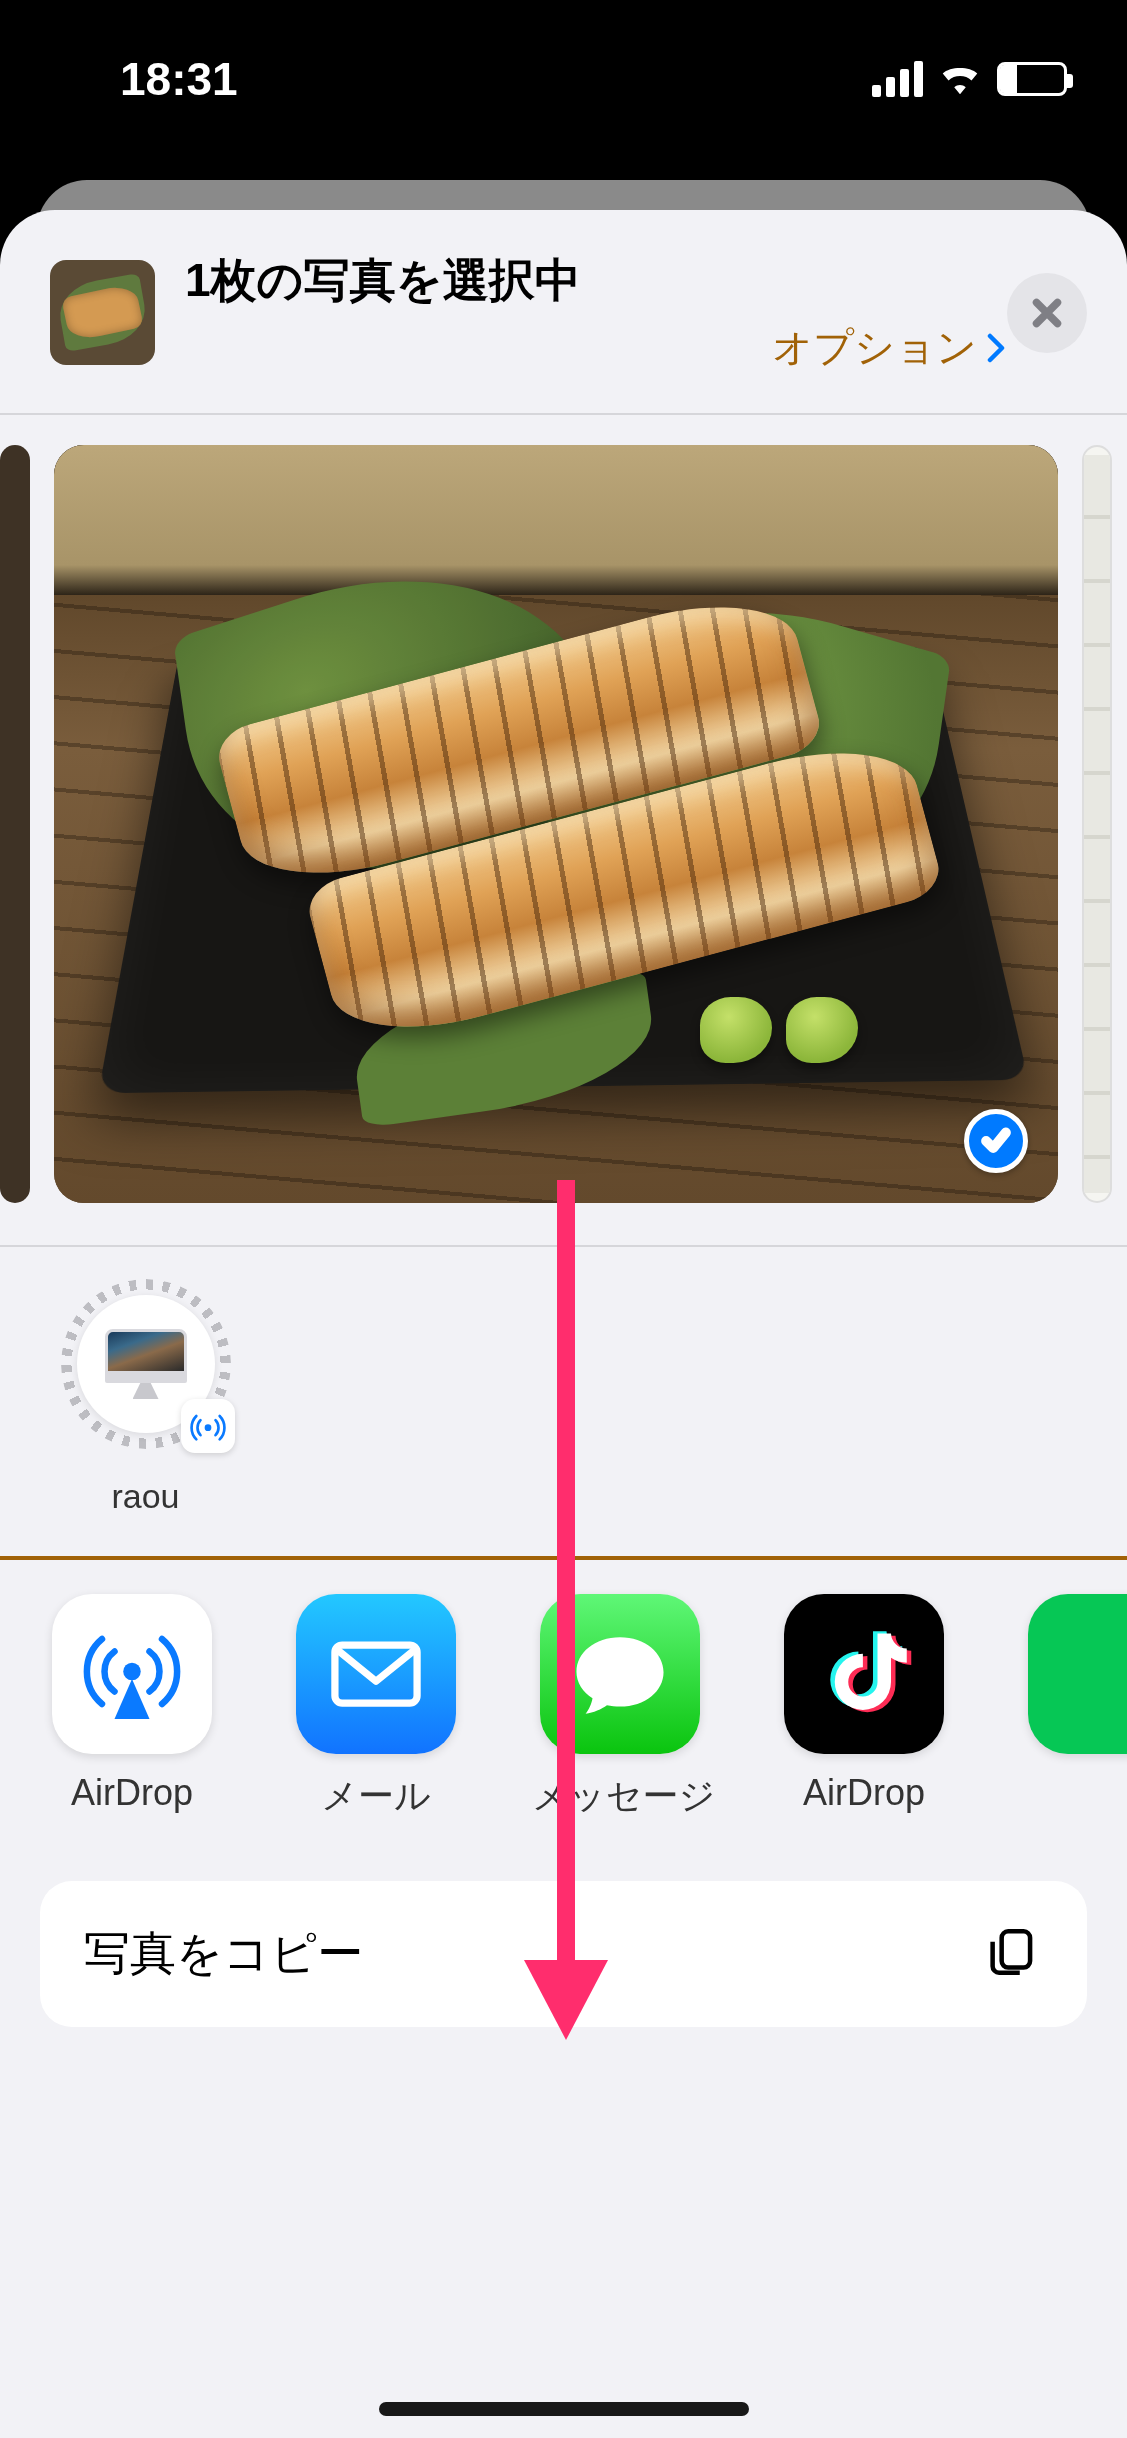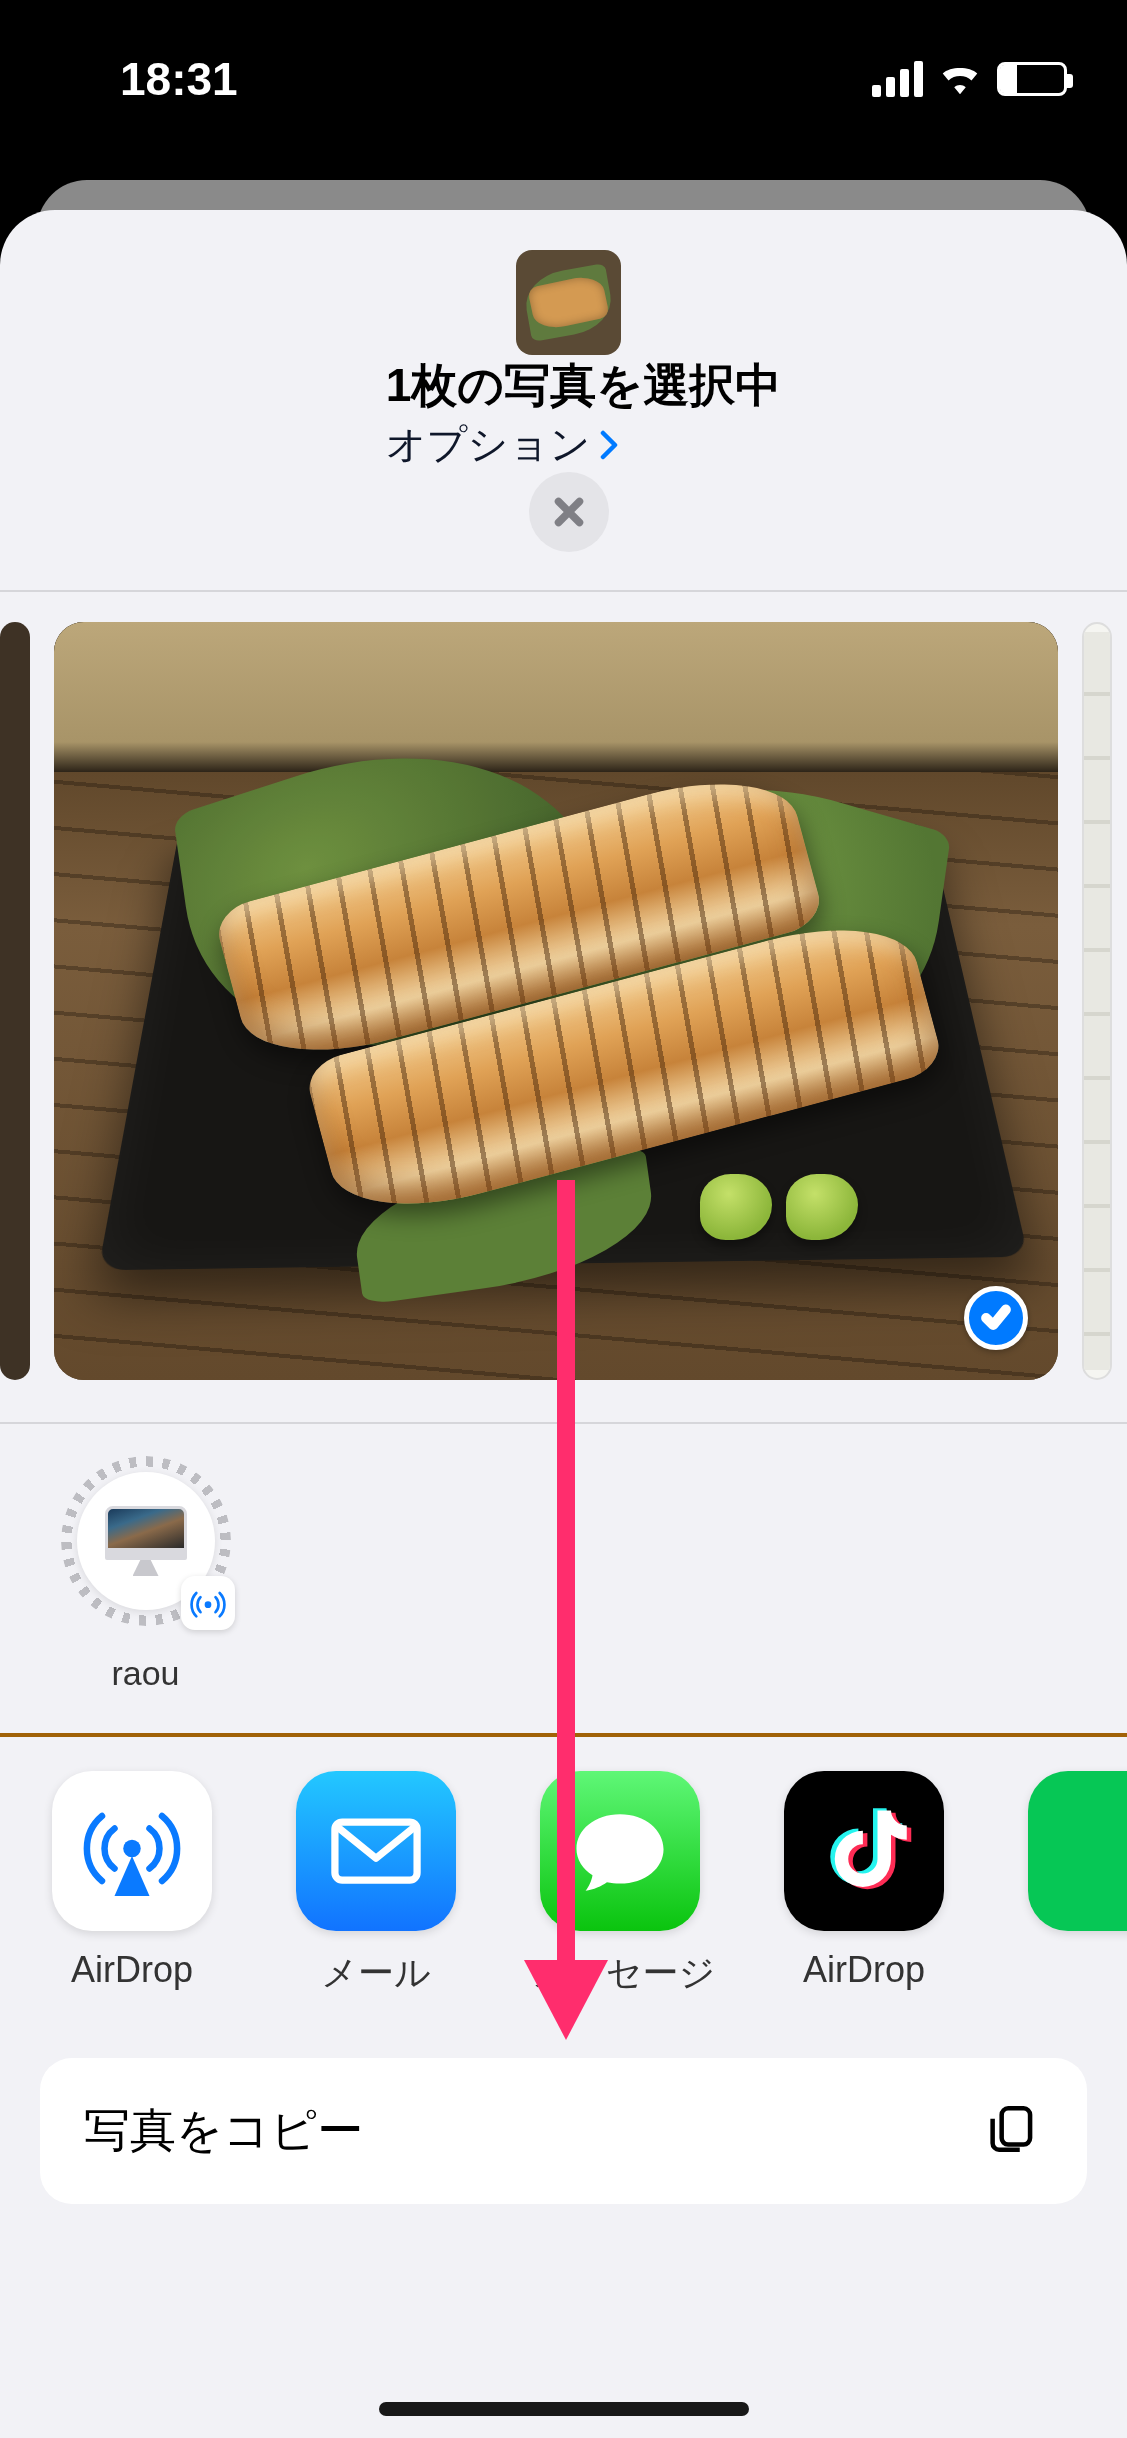--- a/index.html
+++ b/index.html
@@ -13,27 +13,27 @@
   .signal span:nth-child(1){height:12px}.signal span:nth-child(2){height:20px}.signal span:nth-child(3){height:28px}.signal span:nth-child(4){height:36px}
   .wifi svg { fill:#fff; }
   .battery { width: 70px; height: 34px; border: 3px solid #fff; border-radius: 8px; position: relative; }
   .battery::after { content:""; position:absolute; right:-9px; top:9px; width:6px; height:14px; background:#fff; border-radius:0 3px 3px 0; }
   .battery-fill { width: 26%; height:100%; background:#fff; border-radius:4px 0 0 4px; }
   
   .sheet-container { position:absolute; top:180px; left:0; right:0; bottom:0; }
   .sheet-bg { position:absolute; top:0; left:37px; right:37px; height:50px; background:#8a8a8a; border-radius:50px 50px 0 0; }
   .sheet { position:absolute; top:30px; left:0; right:0; bottom:0; background:#f2f2f6; border-radius:55px 55px 0 0; overflow:hidden; }
   
-  .sheet-header { display:flex; align-items:center; padding:40px 40px 38px 50px;flex-direction:column; }
+  .sheet-header { display:flex; align-items:center; padding:40px 40px 38px 50px; }
   .thumb { width:105px; height:105px; border-radius:16px; overflow:hidden; flex:0 0 auto; background:#5a4a35; position:relative; }
   .thumb .leaf { position:absolute; left:10px; top:20px; width:85px; height:65px; background:#5f7a3e; border-radius:50% 10% 50% 10%; transform:rotate(-10deg); }
   .thumb .eel { position:absolute; left:15px; top:30px; width:75px; height:45px; background:#d49a52; border-radius:10px 40% 10px 40%; transform:rotate(-12deg); box-shadow:inset 0 0 10px rgba(0,0,0,.3); }
   .header-text { flex:1; margin-left:30px; }
   .header-title { font-size:46px; font-weight:700; color:#000; }
-  .header-link { font-size:40px; color:#0f172a; margin-top:0; display:flex; align-items:center; gap:8px; }
+  .header-link { font-size:40px; color:#a16207; margin-top:8px; display:flex; align-items:center; gap:8px;justify-content:flex-end; }
   .close-btn { width:80px; height:80px; border-radius:50%; background:#e4e4e8; display:flex; align-items:center; justify-content:center; }
   .close-btn svg { width:36px; height:36px; stroke:#7f7f85; stroke-width:5; fill:none; stroke-linecap:round; }
   .divider { height:2px; background:#d6d6da; }
   
   .preview-strip { padding:30px 0 42px; display:flex; gap:24px; overflow:hidden; }
   .preview-item { position:relative; border-radius:30px; overflow:hidden; flex:0 0 auto; }
   .preview-item.main { width:1004px; height:758px; }
   .preview-item.side-l { width:30px; height:758px; margin-left:0; background:#3e3225; }
   .preview-item.side-r { width:30px; height:758px; background:#f5f5f1; border:2px solid #ddd; }
   .food-scene { width:100%; height:100%; position:relative; background:linear-gradient(180deg,#2a241c 0%, #463524 10%, #6b5133 18%, #55432c 100%); }

